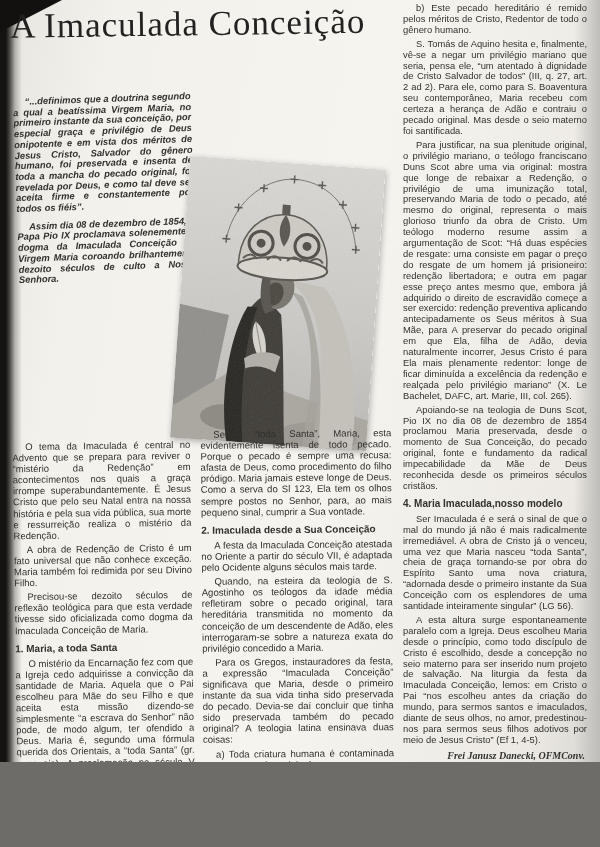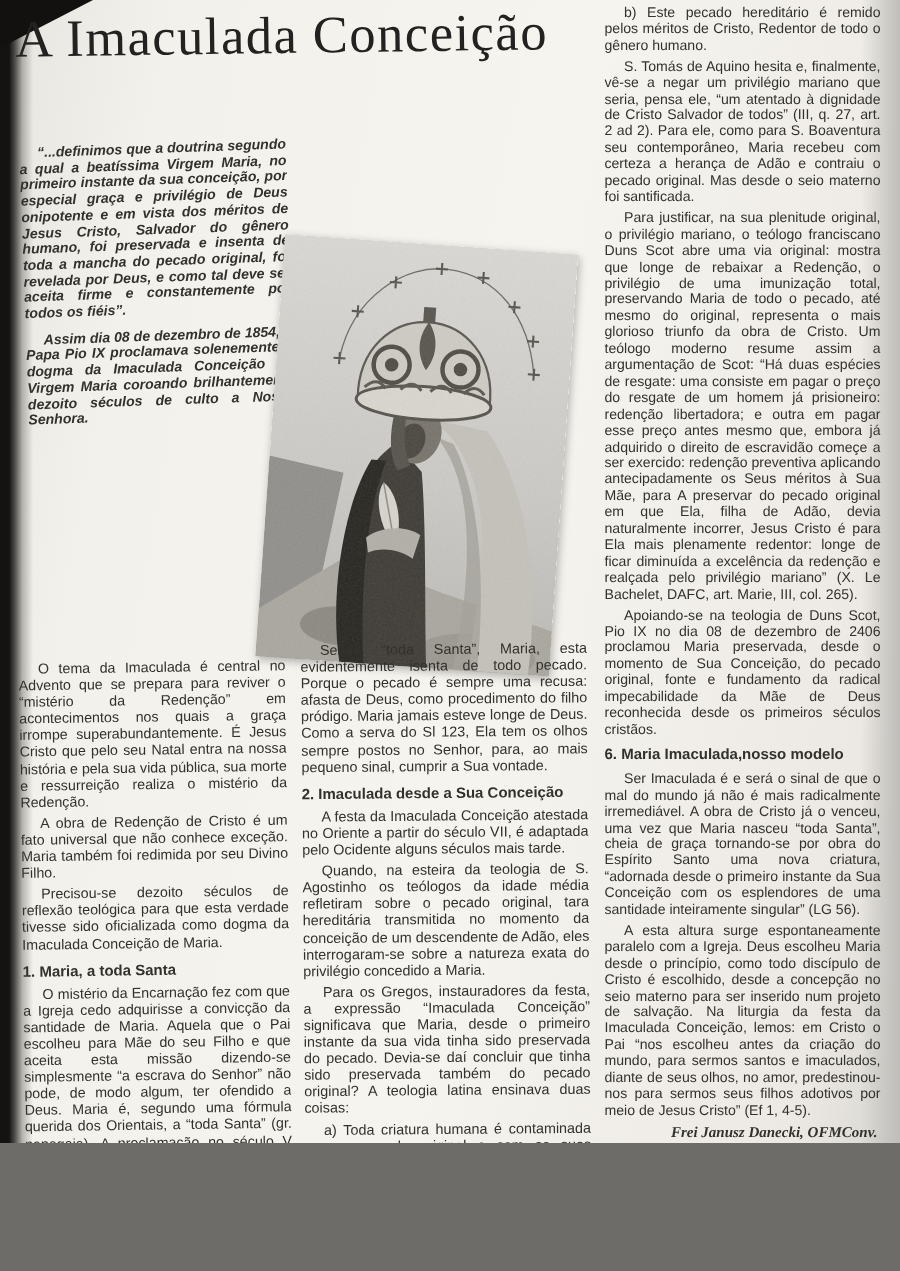--- a/index.html
+++ b/index.html
@@ -150,22 +150,22 @@
     <p class="body">A festa da Imaculada Conceição atestada no Oriente a partir do século VII, é adaptada pelo Ocidente alguns séculos mais tarde.</p>
     <p class="body">Quando, na esteira da teologia de S. Agostinho os teólogos da idade média refletiram sobre o pecado original, tara hereditária transmitida no momento da conceição de um descendente de Adão, eles interrogaram-se sobre a natureza exata do privilégio concedido a Maria.</p>
     <p class="body">Para os Gregos, instauradores da festa, a expressão “Imaculada Conceição” significava que Maria, desde o primeiro instante da sua vida tinha sido preservada do pecado. Devia-se daí concluir que tinha sido preservada também do pecado original? A teologia latina ensinava duas coisas:</p>
     <p class="body">a) Toda criatura humana é contaminada com o pecado original e com as suas conseqüências.</p>
   </div>
 
   <div class="block" id="col3">
     <p class="body">b) Este pecado hereditário é remido pelos méritos de Cristo, Redentor de todo o gênero humano.</p>
     <p class="body">S. Tomás de Aquino hesita e, finalmente, vê-se a negar um privilégio mariano que seria, pensa ele, “um atentado à dignidade de Cristo Salvador de todos” (III, q. 27, art. 2 ad 2). Para ele, como para S. Boaventura seu contemporâneo, Maria recebeu com certeza a herança de Adão e contraiu o pecado original. Mas desde o seio materno foi santificada.</p>
     <p class="body">Para justificar, na sua plenitude original, o privilégio mariano, o teólogo franciscano Duns Scot abre uma via original: mostra que longe de rebaixar a Redenção, o privilégio de uma imunização total, preservando Maria de todo o pecado, até mesmo do original, representa o mais glorioso triunfo da obra de Cristo. Um teólogo moderno resume assim a argumentação de Scot: “Há duas espécies de resgate: uma consiste em pagar o preço do resgate de um homem já prisioneiro: redenção libertadora; e outra em pagar esse preço antes mesmo que, embora já adquirido o direito de escravidão começe a ser exercido: redenção preventiva aplicando antecipadamente os Seus méritos à Sua Mãe, para A preservar do pecado original em que Ela, filha de Adão, devia naturalmente incorrer, Jesus Cristo é para Ela mais plenamente redentor: longe de ficar diminuída a excelência da redenção e realçada pelo privilégio mariano” (X. Le Bachelet, DAFC, art. Marie, III, col. 265).</p>
-    <p class="body">Apoiando-se na teologia de Duns Scot, Pio IX no dia 08 de dezembro de 2406 proclamou Maria preservada, desde o momento de Sua Conceição, do pecado original, fonte e fundamento da radical impecabilidade da Mãe de Deus reconhecida desde os primeiros séculos cristãos.</p>
-    <p class="h">6. Maria Imaculada,nosso modelo</p>
+    <p class="body">Apoiando-se na teologia de Duns Scot, Pio IX no dia 08 de dezembro de 1854 proclamou Maria preservada, desde o momento de Sua Conceição, do pecado original, fonte e fundamento da radical impecabilidade da Mãe de Deus reconhecida desde os primeiros séculos cristãos.</p>
+    <p class="h">4. Maria Imaculada,nosso modelo</p>
     <p class="body">Ser Imaculada é e será o sinal de que o mal do mundo já não é mais radicalmente irremediável. A obra de Cristo já o venceu, uma vez que Maria nasceu “toda Santa”, cheia de graça tornando-se por obra do Espírito Santo uma nova criatura, “adornada desde o primeiro instante da Sua Conceição com os esplendores de uma santidade inteiramente singular” (LG 56).</p>
     <p class="body">A esta altura surge espontaneamente paralelo com a Igreja. Deus escolheu Maria desde o princípio, como todo discípulo de Cristo é escolhido, desde a concepção no seio materno para ser inserido num projeto de salvação. Na liturgia da festa da Imaculada Conceição, lemos: em Cristo o Pai “nos escolheu antes da criação do mundo, para sermos santos e imaculados, diante de seus olhos, no amor, predestinou-nos para sermos seus filhos adotivos por meio de Jesus Cristo” (Ef 1, 4-5).</p>
     <p class="byline">Frei Janusz Danecki, OFMConv.</p>
   </div>
 
   <div class="pen-mark">
     <svg width="42" height="18" viewBox="0 0 42 18">
       <path d="M2,10 l6,-3 M12,14 q8,-12 15,-4 t13,-6" stroke="#4c4a46" stroke-width="1.2" fill="none" opacity="0.8"></path>
     </svg>
   </div>

